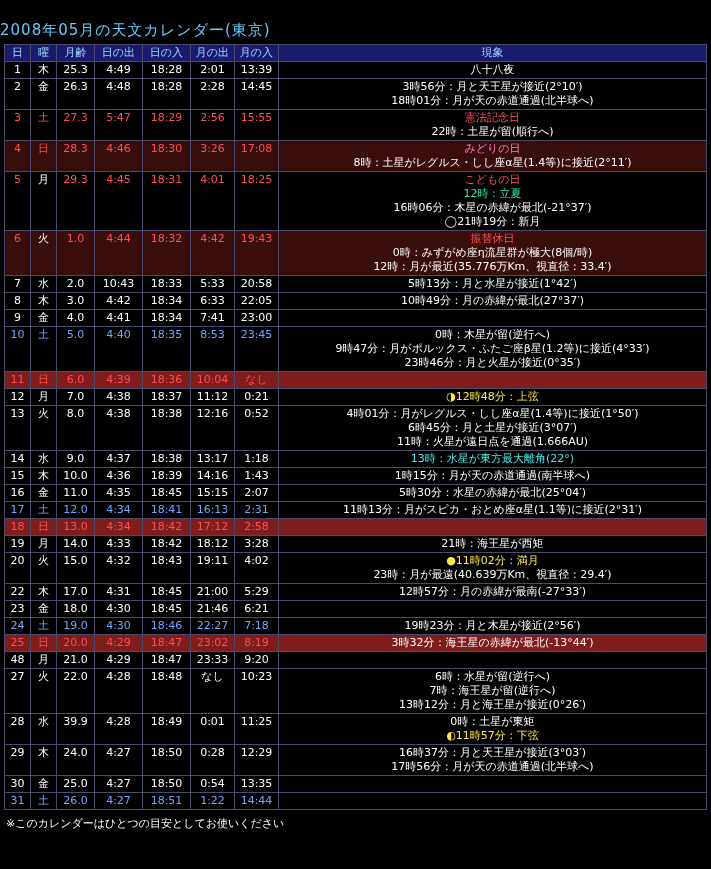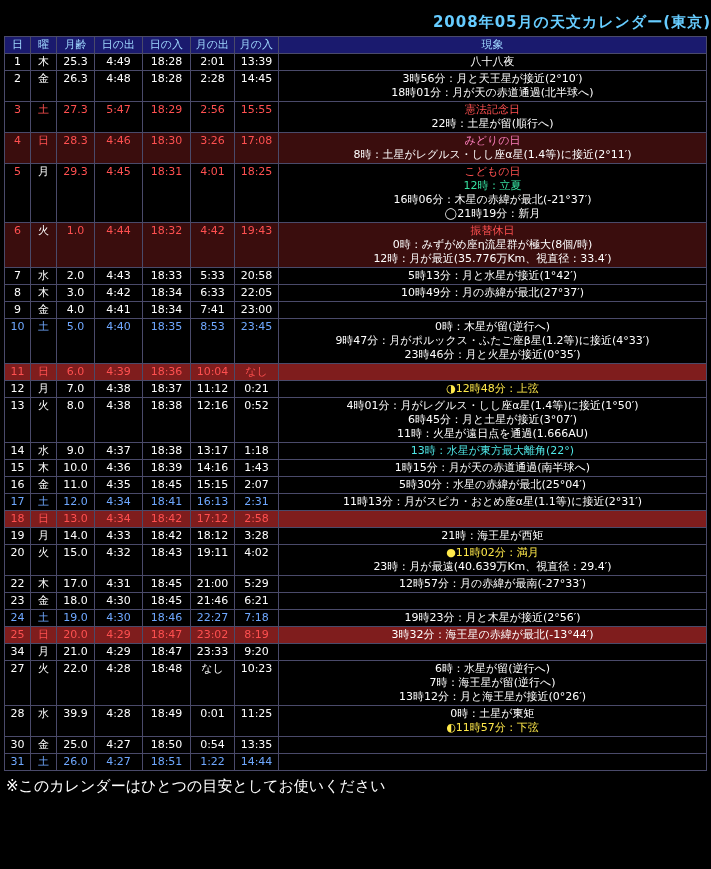--- a/index.html
+++ b/index.html
@@ -4,26 +4,25 @@
 <style>
   html,body{margin:0;padding:0;background:#000;}
   body{
     width:711px;height:869px;
     font-family:"DejaVu Sans","Liberation Sans",sans-serif;
     color:#ffffff;
     font-size:11px;
     overflow:hidden;
   }
   #page-title{
-    text-align:right;
+    text-align:left;
     color:#66ccff;
     font-size:15px;
-    padding:13px 0 4px 0;
+    padding:21px 0 4px 0;
     letter-spacing:1px;
-    font-weight:bold;
   }
   table.cal{
     border-collapse:collapse;
     width:703px;
     margin:0 4px;
     table-layout:fixed;
   }
   table.cal th, table.cal td{
     border:1px solid #4a4a6a;
     padding:1px 3px;
@@ -56,21 +55,21 @@
   tr.holrow td{background:#3a0d0d;}
   tr.sunrow td{background:#7f1d1d;}
   .txt-green{color:#37e0a0;}
   .txt-cyan{color:#4fe8e8;}
   .txt-pink{color:#ff7fbf;}
   .txt-red{color:#ff5050;}
   .txt-yellow{color:#ffe94a;}
   .txt-white{color:#ffffff;}
   .footer{
     margin:6px 0 14px 6px;
-    font-size:15px;
+    font-size:11px;
     color:#ffffff;
   }
 </style>
 </head>
 <body>
 
 <div id="page-title">2008年05月の天文カレンダー(東京)</div>
 
 <table class="cal">
   <colgroup>
@@ -173,21 +172,21 @@
         <td class="ev">
           <span class="ev-line txt-red">振替休日</span>
           <span class="ev-line txt-white">0時：みずがめ座η流星群が極大(8個/時)</span>
           <span class="ev-line txt-white">12時：月が最近(35.776万Km、視直径：33.4′)</span>
         </td>
       </tr>
       <tr>
         <td class="num">7</td>
         <td class="num txt-white">水</td>
         <td class="num">2.0</td>
-        <td class="num">4:43</td>
+        <td class="num">10:43</td>
         <td class="num">18:33</td>
         <td class="num">5:33</td>
         <td class="num">20:58</td>
         <td class="ev">
           <span class="ev-line txt-white">5時13分：月と水星が接近(1°42′)</span>
         </td>
       </tr>
       <tr>
         <td class="num">8</td>
         <td class="num txt-white">木</td>
@@ -383,21 +382,21 @@
         <td class="num sun">20.0</td>
         <td class="num sun">4:29</td>
         <td class="num sun">18:47</td>
         <td class="num sun">23:02</td>
         <td class="num sun">8:19</td>
         <td class="ev">
           <span class="ev-line txt-white">3時32分：海王星の赤緯が最北(-13°44′)</span>
         </td>
       </tr>
       <tr>
-        <td class="num">34</td>
+        <td class="num">48</td>
         <td class="num txt-white">月</td>
         <td class="num">21.0</td>
         <td class="num">4:29</td>
         <td class="num">18:47</td>
         <td class="num">23:33</td>
         <td class="num">9:20</td>
         <td class="ev">&nbsp;</td>
       </tr>
       <tr>
         <td class="num">27</td>
@@ -420,20 +419,33 @@
         <td class="num">4:28</td>
         <td class="num">18:49</td>
         <td class="num">0:01</td>
         <td class="num">11:25</td>
         <td class="ev">
           <span class="ev-line txt-white">0時：土星が東矩</span>
           <span class="ev-line txt-yellow">◐11時57分：下弦</span>
         </td>
       </tr>
       <tr>
+        <td class="num">29</td>
+        <td class="num txt-white">木</td>
+        <td class="num">24.0</td>
+        <td class="num">4:27</td>
+        <td class="num">18:50</td>
+        <td class="num">0:28</td>
+        <td class="num">12:29</td>
+        <td class="ev">
+          <span class="ev-line txt-white">16時37分：月と天王星が接近(3°03′)</span>
+          <span class="ev-line txt-white">17時56分：月が天の赤道通過(北半球へ)</span>
+        </td>
+      </tr>
+      <tr>
         <td class="num">30</td>
         <td class="num txt-white">金</td>
         <td class="num">25.0</td>
         <td class="num">4:27</td>
         <td class="num">18:50</td>
         <td class="num">0:54</td>
         <td class="num">13:35</td>
         <td class="ev">&nbsp;</td>
       </tr>
       <tr>

